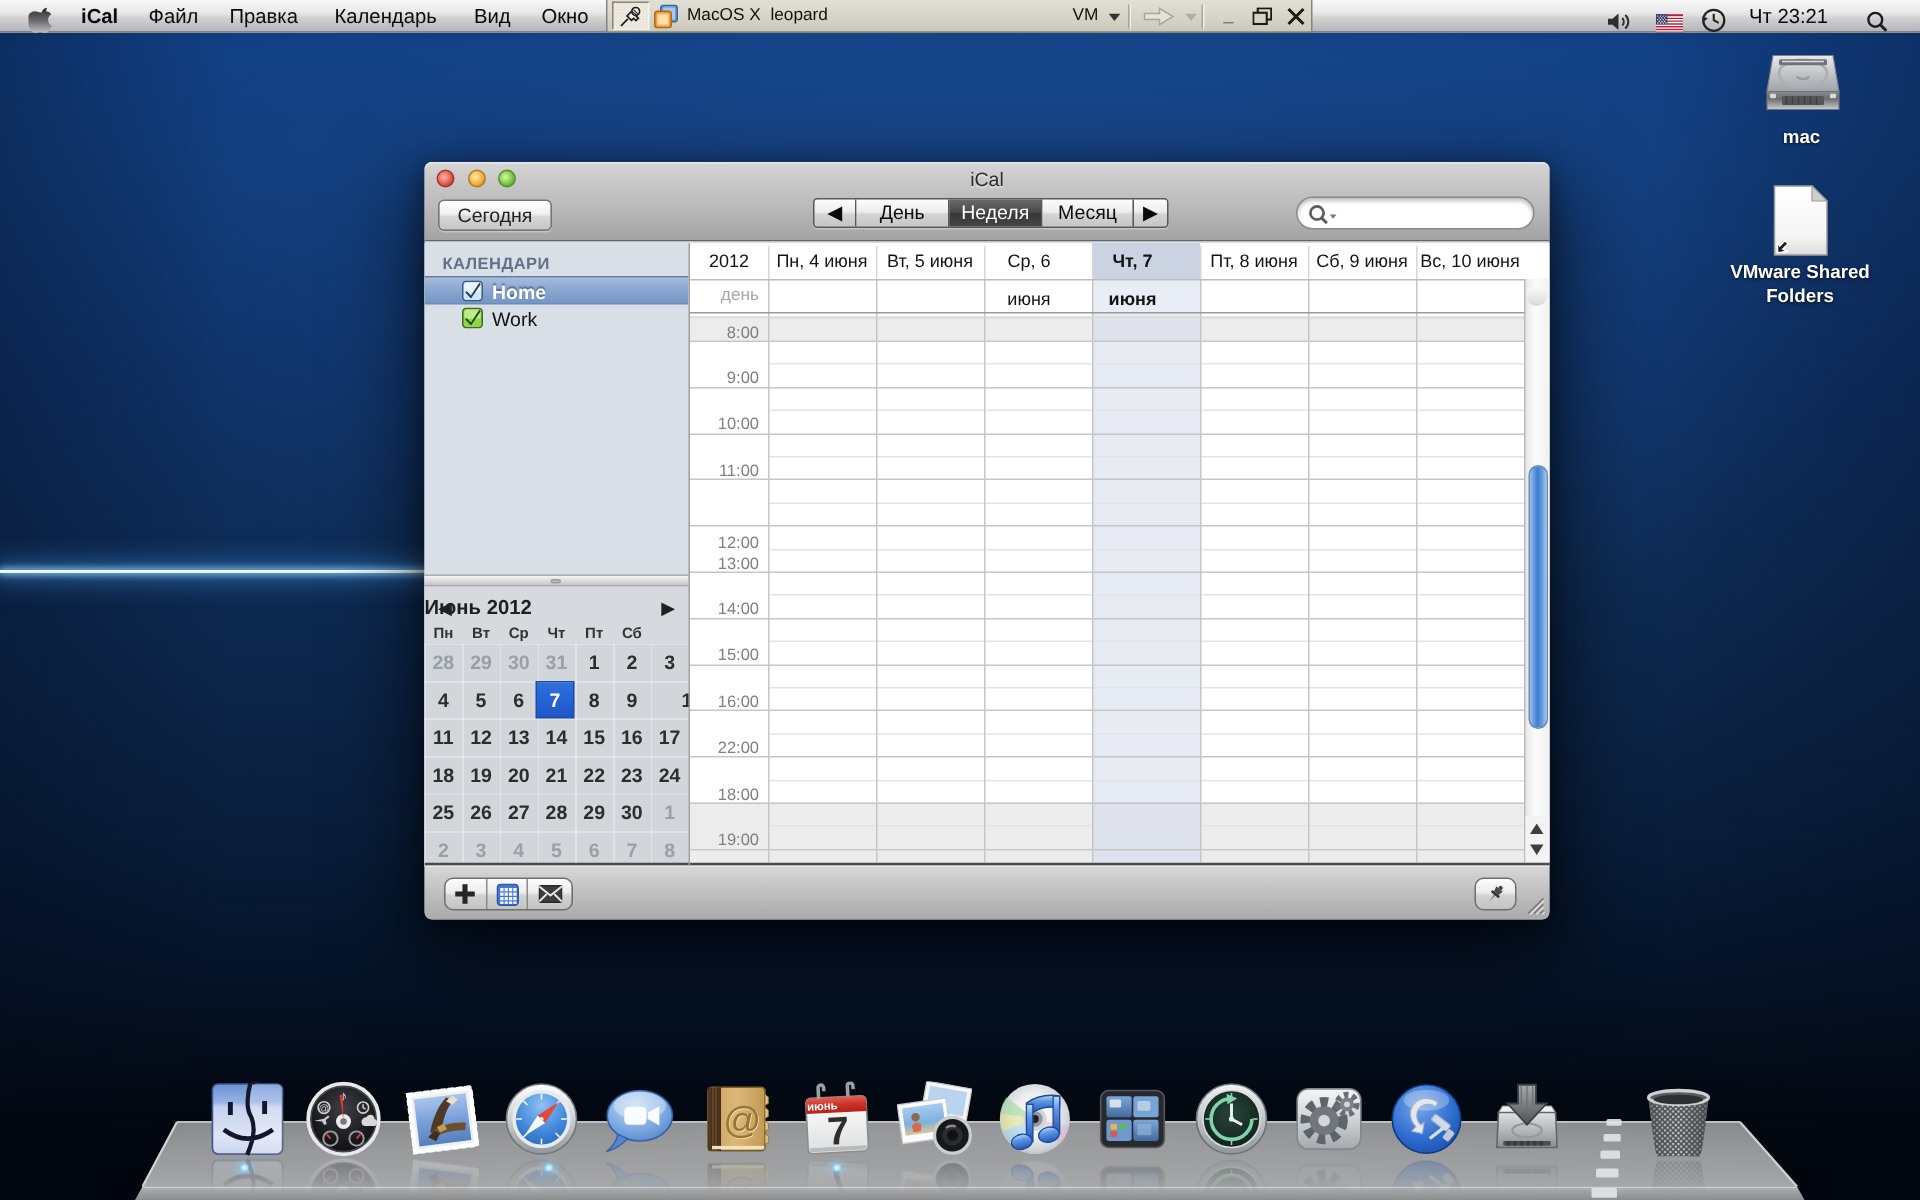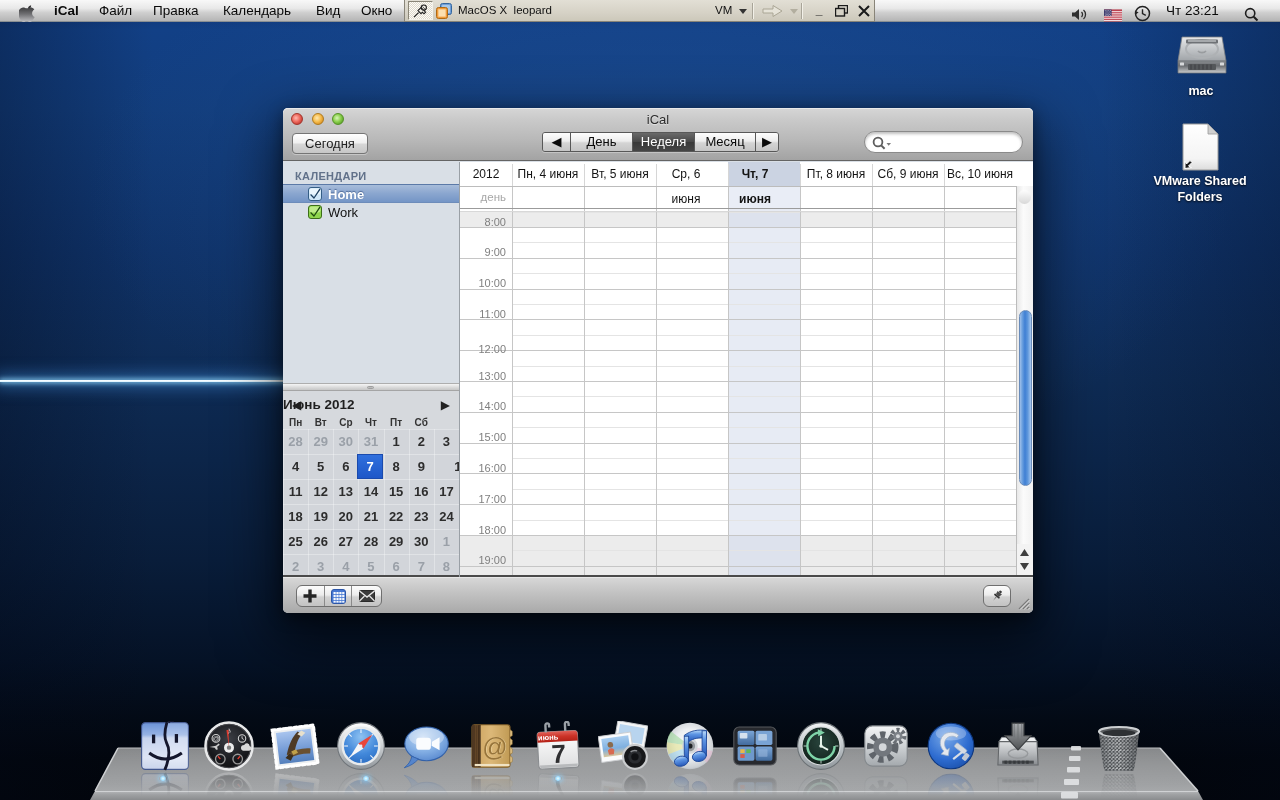--- a/index.html
+++ b/index.html
@@ -296,26 +296,26 @@
     <div class="hline" style="top:234.4px;width:556px;background:#e4e4e4;left:52px;width:504px;"></div>
     <div class="hline" style="top:265.2px;width:556px;background:#e4e4e4;left:52px;width:504px;"></div>
     <div class="hline" style="top:296.0px;width:556px;background:#e4e4e4;left:52px;width:504px;"></div>
     <div class="hline" style="top:326.8px;width:556px;background:#e4e4e4;left:52px;width:504px;"></div>
     <div class="hline" style="top:357.6px;width:556px;background:#e4e4e4;left:52px;width:504px;"></div>
     <div class="hline" style="top:388.4px;width:556px;background:#e4e4e4;left:52px;width:504px;"></div>
     <div class="tlabel" style="top:53.5px;left:0px;">8:00</div>
     <div class="tlabel" style="top:84.3px;left:0px;">9:00</div>
     <div class="tlabel" style="top:115.1px;left:0px;">10:00</div>
     <div class="tlabel" style="top:145.9px;left:0px;">11:00</div>
-    <div class="tlabel" style="top:181px;left:0px;text-align:right;">12:00</div>
+    <div class="tlabel" style="top:194px;left:0px;text-align:right;">12:00</div>
     <div class="tlabel" style="top:207.5px;left:0px;">13:00</div>
     <div class="tlabel" style="top:238.3px;left:0px;">14:00</div>
     <div class="tlabel" style="top:269.1px;left:0px;">15:00</div>
     <div class="tlabel" style="top:299.9px;left:0px;">16:00</div>
-    <div class="tlabel" style="top:330.7px;left:0px;">17:00</div>
+    <div class="tlabel" style="top:330.7px;left:0px;">22:00</div>
     <div class="tlabel" style="top:361.5px;left:0px;">18:00</div>
     <div class="tlabel" style="top:392.3px;left:0px;">19:00</div>
     <div class="vline" style="left:52px;top:24px;height:389px;background:#c6c6c6;"></div>
     <div class="vline" style="left:124px;top:24px;height:389px;background:#c6c6c6;"></div>
     <div class="vline" style="left:196px;top:24px;height:389px;background:#c6c6c6;"></div>
     <div class="vline" style="left:268px;top:24px;height:389px;background:#c6c6c6;"></div>
     <div class="vline" style="left:340px;top:24px;height:389px;background:#c6c6c6;"></div>
     <div class="vline" style="left:412px;top:24px;height:389px;background:#c6c6c6;"></div>
     <div class="vline" style="left:484px;top:24px;height:389px;background:#c6c6c6;"></div>
     <div class="vline" style="left:556px;top:24px;height:389px;background:#c6c6c6;"></div>

